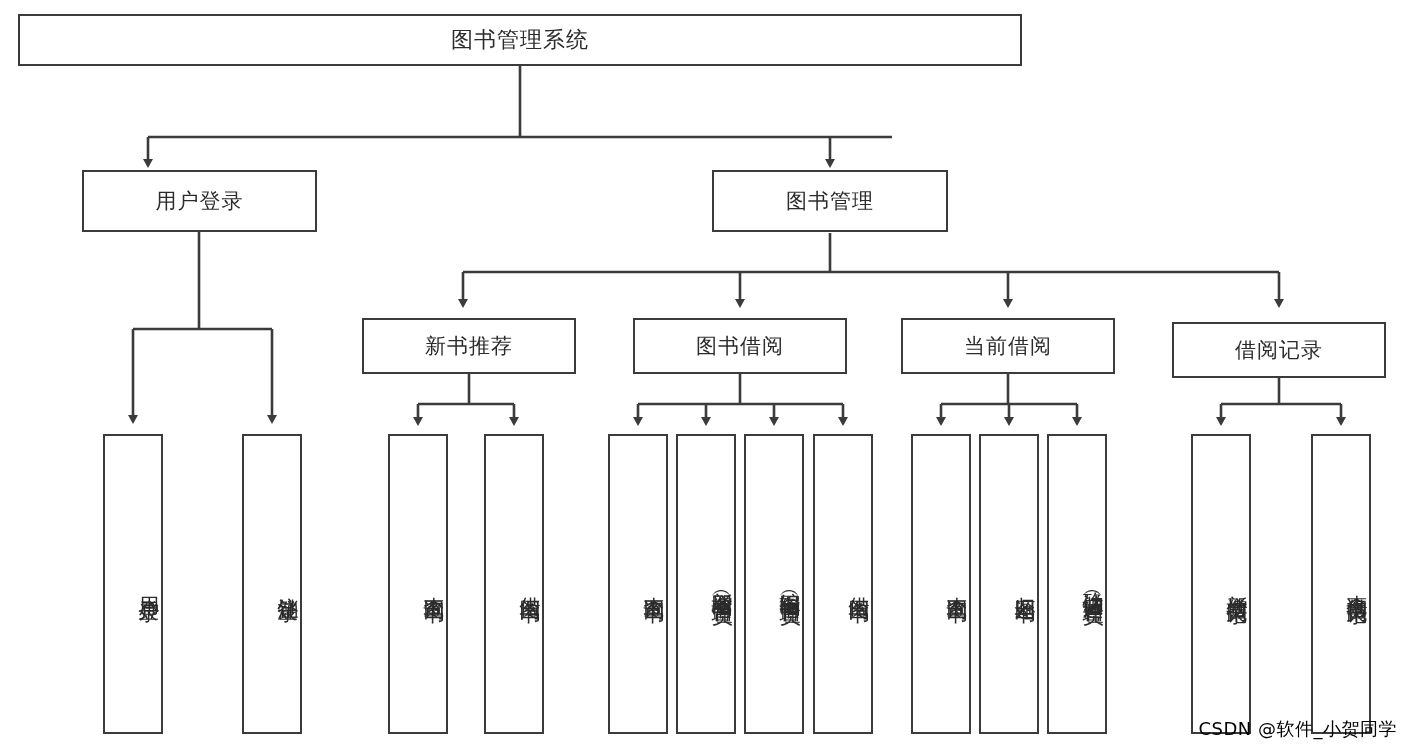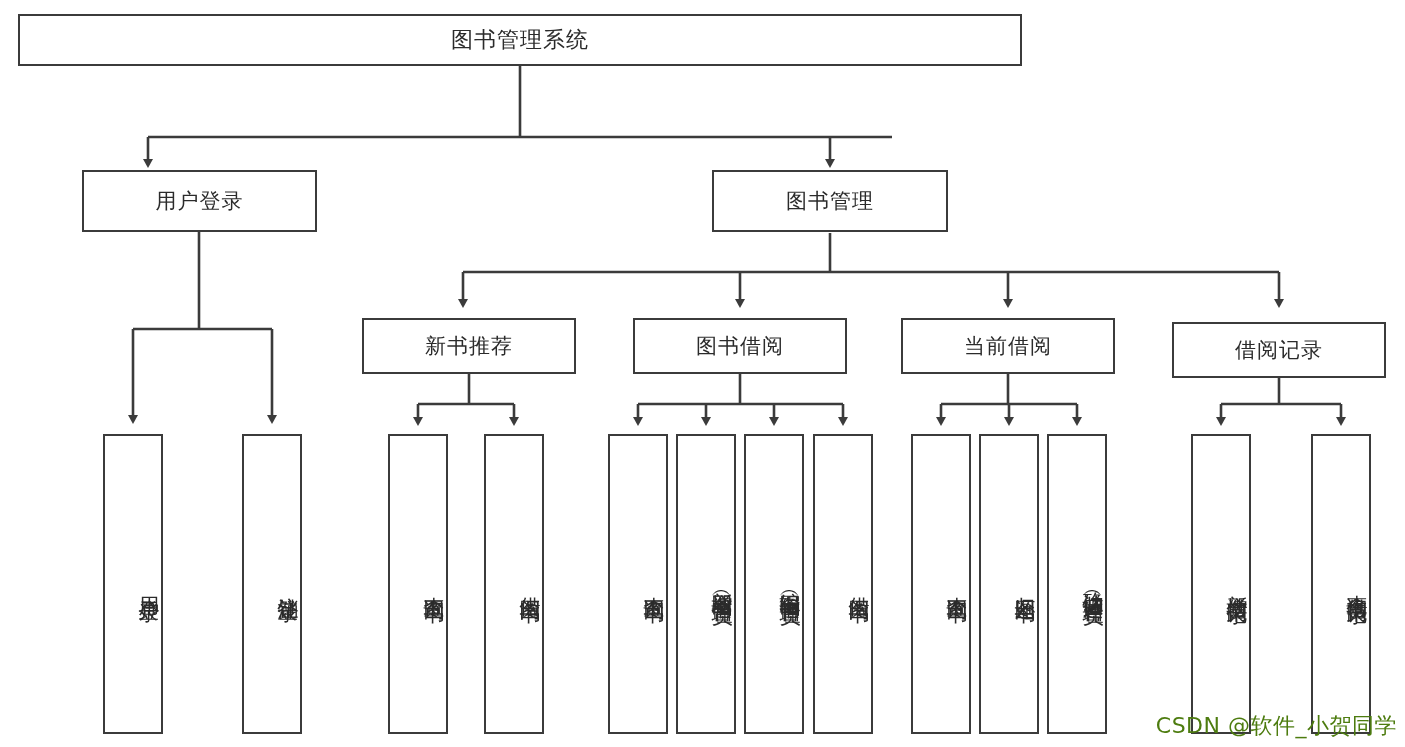--- a/index.html
+++ b/index.html
@@ -55,22 +55,22 @@
     writing-mode: vertical-rl;
     text-orientation: upright;
   }
   .node.root {
     font-size: 22px;
   }
   .watermark {
     position: absolute;
     right: 8px;
     bottom: 6px;
-    font-size: 22px;
-    color: #4d7c0f;
+    font-size: 18px;
+    color: #000000;
     white-space: nowrap;
     letter-spacing: 0.5px;
   }
 </style>
 </head>
 <body>
 
 <div id="canvas">
 
   <svg id="edges" viewBox="0 0 1405 747" xmlns="http://www.w3.org/2000/svg">

